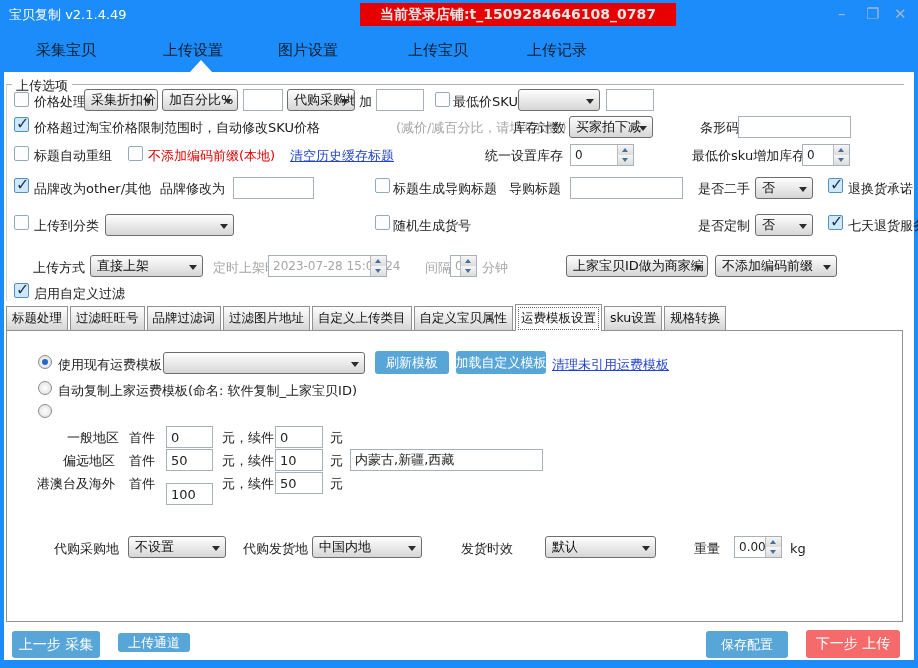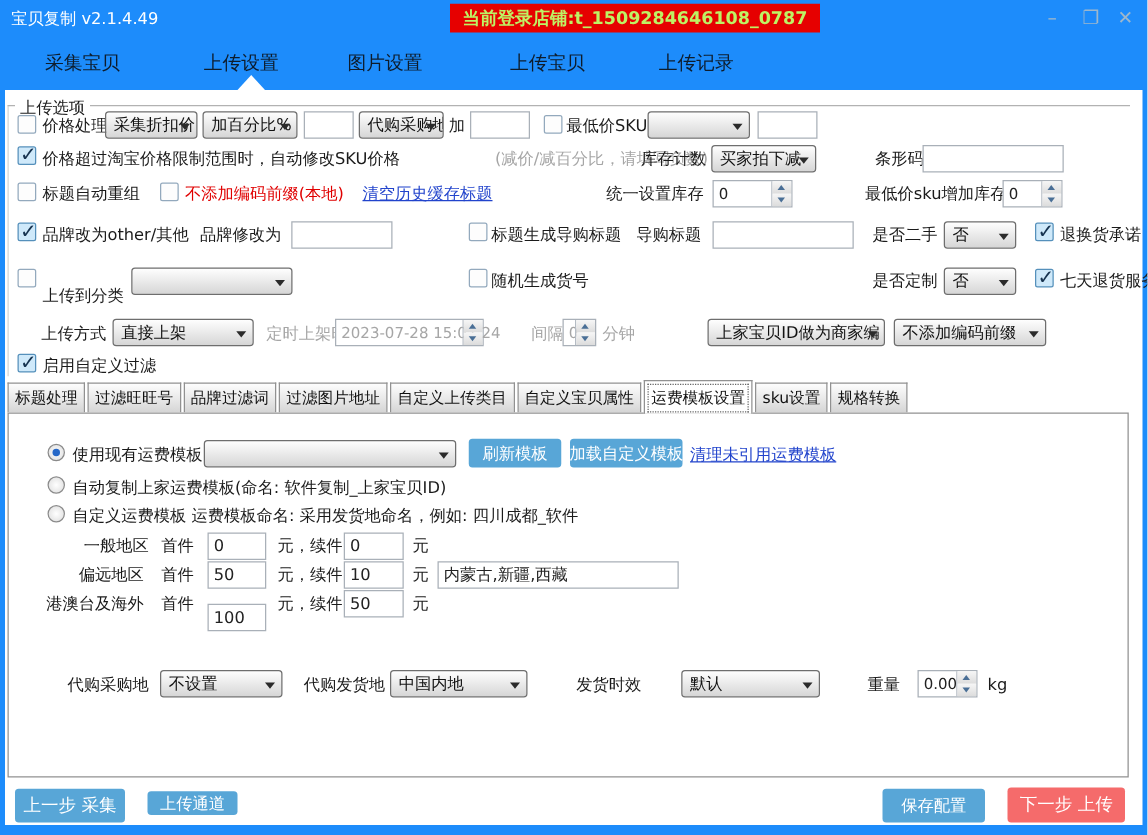--- a/index.html
+++ b/index.html
@@ -36,21 +36,21 @@
        display:flex;align-items:center;justify-content:center;font-size:13px;cursor:pointer;white-space:nowrap;font-family:inherit;}
   .btn.red{background:#f56b6b;}
   
   .gb{position:absolute;left:6px;top:84px;width:897px;height:216px;border-top:1px solid #b2b2b2;border-left:1px solid #d4d4d4;}
   .gb-label{position:absolute;left:12px;top:77px;background:#fff;padding:0 4px;font-size:13px;color:#1b1b1b;}
   
   .nav-tab{position:absolute;top:41px;font-size:15px;color:#0e1c2b;cursor:pointer;white-space:nowrap;}
   .tri{position:absolute;left:190px;top:60px;width:0;height:0;border-left:11px solid transparent;border-right:11px solid transparent;border-bottom:12px solid #ffffff;}
   
   .title-text{position:absolute;left:9px;top:6px;font-size:13px;color:#ffffff;}
-  .badge{position:absolute;left:360px;top:3px;height:23px;background:#e60000;color:#bef264;font-size:14px;font-weight:bold;display:flex;align-items:center;padding:0 10px;}
+  .badge{position:absolute;left:360px;top:3px;height:23px;background:#e60000;color:#e5e5e5;font-size:14px;font-weight:bold;display:flex;align-items:center;padding:0 20px;}
   .wc{position:absolute;top:5px;font-size:15px;color:#9db7cc;cursor:pointer;line-height:18px;}
   
   .tabs{position:absolute;left:6px;top:304px;height:27px;display:flex;align-items:flex-end;}
   .tab{height:24px;box-sizing:border-box;border:1px solid #919191;border-bottom:none;margin-right:2px;margin-bottom:1px;
        background:linear-gradient(#fdfdfd,#e8e8e8 55%,#d5d5d5);display:flex;align-items:center;padding:4px 5px;font-size:12.5px;color:#111;cursor:pointer;white-space:nowrap;}
   .tab.active{height:27px;margin-bottom:0;background:#ffffff;position:relative;z-index:2;}
   .tab.active::after{content:"";position:absolute;left:2px;right:2px;top:2px;bottom:1px;border:1px dotted #666;}
   .panel{position:absolute;left:6px;top:330px;width:897px;height:292px;box-sizing:border-box;border:1px solid #919191;background:#fff;}
 </style>
 </head>
@@ -144,21 +144,21 @@
   <input class="inp" style="left: 570px; top: 177px; width: 113px;" value="">
   <span class="lbl" style="left:698px;top:180px;">是否二手</span>
   <div class="dd" style="left:755px;top:177px;width:58px;">
       <span>否</span>
       <span class="arr"></span>
     </div>
   <span class="cb on" style="left:828px;top:178px;"></span>
   <span class="lbl" style="left:848px;top:180px;">退换货承诺</span>
 
   <span class="cb" style="left:14px;top:215px;"></span>
-  <span class="lbl" style="left:34px;top:217px;margin-top:12px;">上传到分类</span>
+  <span class="lbl" style="left:34px;top:217px;">上传到分类</span>
   <div class="dd" style="left:105px;top:214px;width:129px;">
       <span></span>
       <span class="arr"></span>
     </div>
   <span class="cb" style="left:375px;top:215px;"></span>
   <span class="lbl" style="left:393px;top:217px;">随机生成货号</span>
   <span class="lbl" style="left:698px;top:217px;">是否定制</span>
   <div class="dd" style="left:755px;top:214px;width:58px;">
       <span>否</span>
       <span class="arr"></span>
@@ -220,21 +220,20 @@
       <span class="arr"></span>
     </div>
   <button class="btn" style="left:375px;top:351px;width:74px;height:23px;">刷新模板</button>
   <button class="btn" style="left:456px;top:351px;width:90px;height:23px;">加载自定义模板</button>
   <span class="link" style="left:552px;top:356px;">清理未引用运费模板</span>
 
   <span class="radio" style="left:38px;top:381px;"></span>
   <span class="lbl" style="left:58px;top:382px;">自动复制上家运费模板(命名: 软件复制_上家宝贝ID)</span>
 
   <span class="radio" style="left:38px;top:404px;"></span>
-  <span class="lbl" style="left:58px;top:405px;">自定义运费模板 运费模板命名: 采用发货地命名，例如: 四川成都_软件</span>
 
   <span class="lbl" style="left:67px;top:429px;">一般地区</span>
   <span class="lbl" style="left:129px;top:429px;">首件</span>
   <input class="inp" style="left: 166px; top: 426px; width: 47px;" value="0">
   <span class="lbl" style="left:222px;top:429px;">元，续件</span>
   <input class="inp" style="left: 275px; top: 426px; width: 48px;" value="0">
   <span class="lbl" style="left:330px;top:429px;">元</span>
 
   <span class="lbl" style="left:63px;top:452px;">偏远地区</span>
   <span class="lbl" style="left:129px;top:452px;">首件</span>

